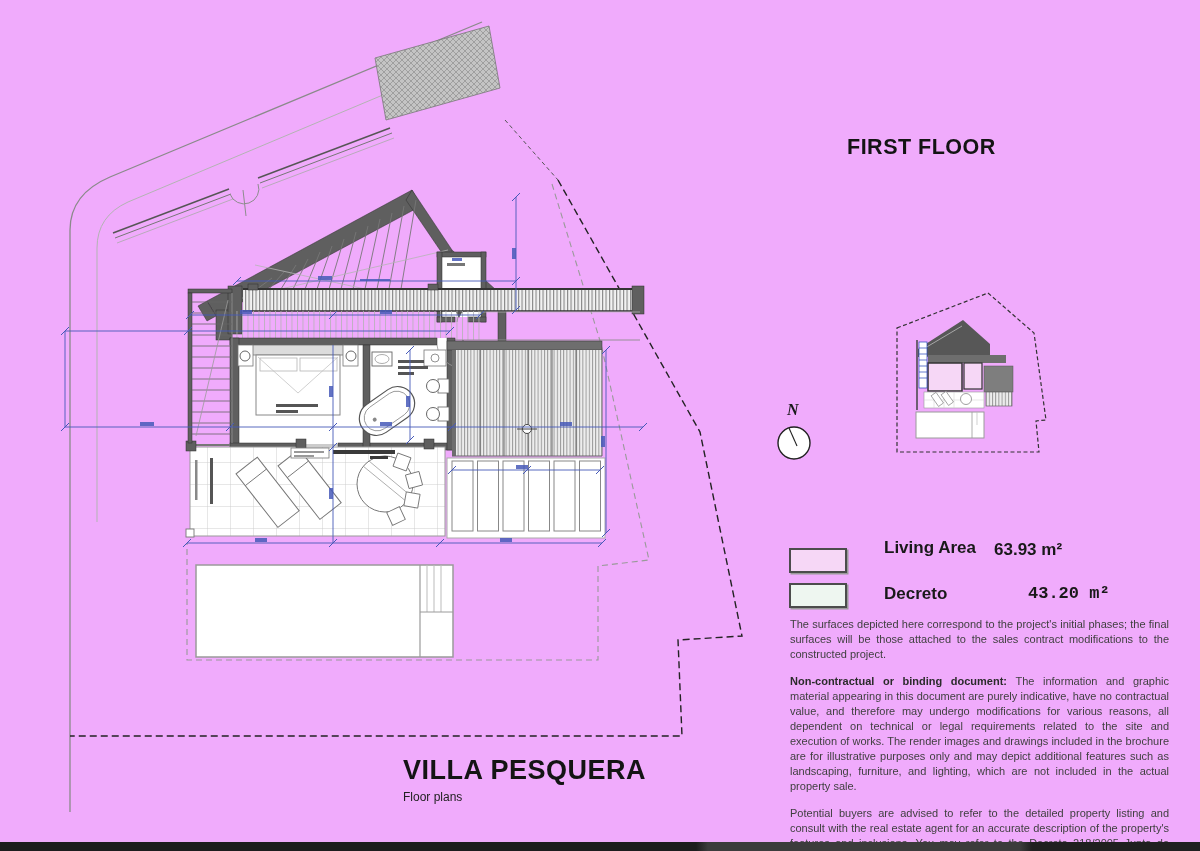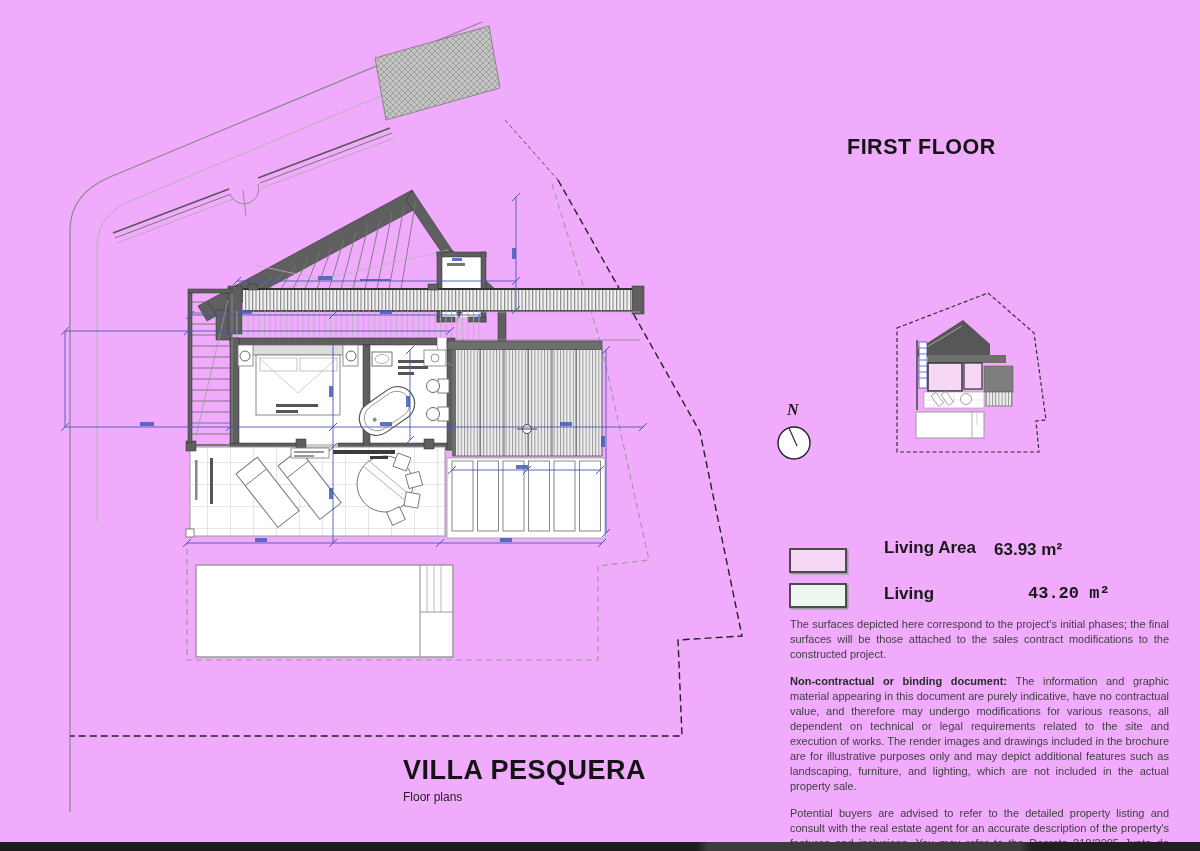--- a/index.html
+++ b/index.html
@@ -385,21 +385,21 @@
   <svg class="abs" style="left:770px;top:395px" width="55" height="75" viewBox="770 395 55 75">
     <text x="787" y="415" font-family="Liberation Serif, serif" font-size="16" font-style="italic" font-weight="bold" fill="#1a1a1a">N</text>
     <circle cx="794" cy="443" r="16" fill="#fff" stroke="#222" stroke-width="1.4"></circle>
     <line x1="797" y1="446" x2="789" y2="428" stroke="#222" stroke-width="1.1"></line>
   </svg>
 
   <div class="abs swatch sw1" style="background: rgb(246, 215, 246);"></div>
   <div class="abs leg-label ll1">Living Area</div>
   <div class="abs leg-label lv1">63.93 m²</div>
   <div class="abs swatch sw2" style="background: rgb(238, 246, 240);"></div>
-  <div class="abs leg-label ll2">Living</div>
+  <div class="abs leg-label ll2">Decreto</div>
   <div class="abs leg-label lv2">43.20 m²</div>
 
   <div class="abs disclaimer">
     <p>The surfaces depicted here correspond to the project's initial phases; the final surfaces will be those attached to the sales contract modifications to the constructed project.</p>
     <p><b>Non-contractual or binding document:</b><span> The information and graphic material appearing in this document are purely indicative, have no contractual value, and therefore may undergo modifications for various reasons, all dependent on technical or legal requirements related to the site and execution of works. The render images and drawings included in the brochure are for illustrative purposes only and may depict additional features such as landscaping, furniture, and lighting, which are not included in the actual property sale.</span></p>
     <p>Potential buyers are advised to refer to the detailed property listing and consult with the real estate agent for an accurate description of the property's features and inclusions. You may refer to the Decreto 218/2005 Junta de Andalucía, available at our offices.</p>
   </div>
 
   <div class="abs footer-block">
     <p class="villa-title">VILLA PESQUERA</p>

